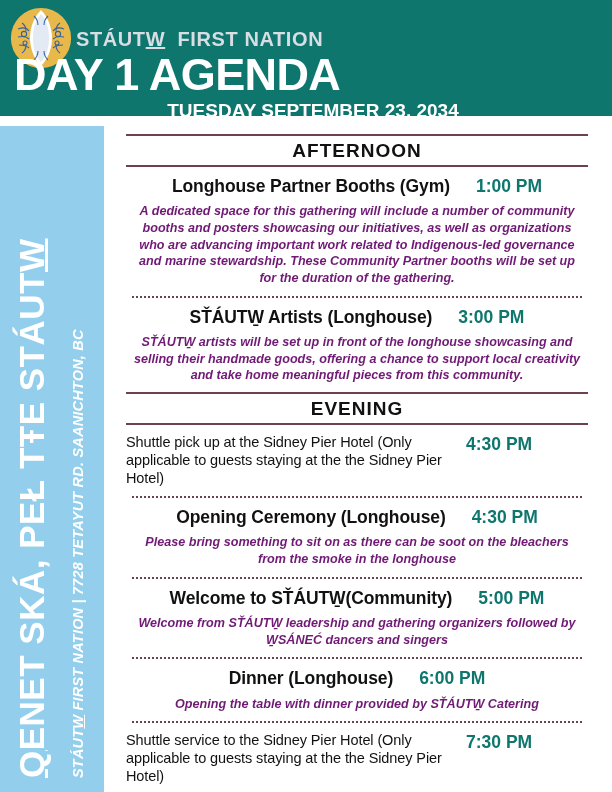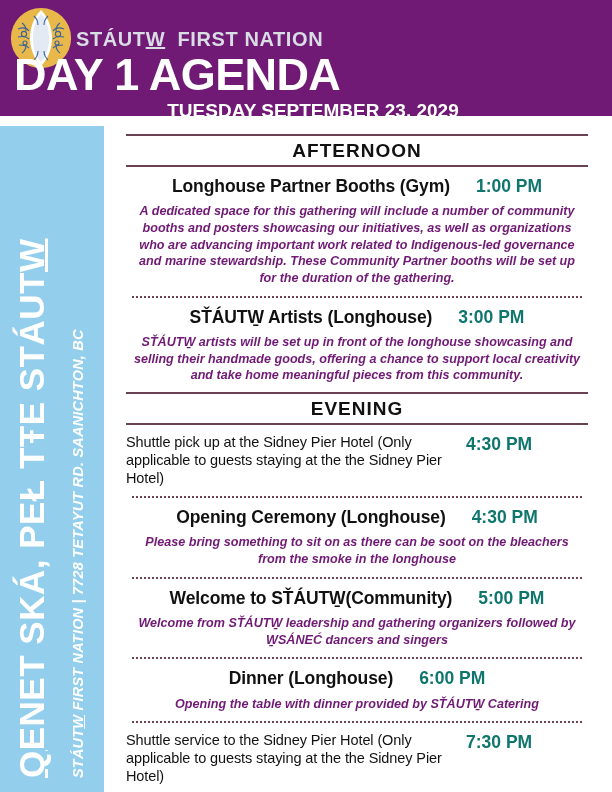--- a/index.html
+++ b/index.html
@@ -14,21 +14,21 @@
     overflow: hidden;
     position: relative;
   }
 
   
   .header {
     position: absolute;
     top: 0; left: 0;
     width: 612px;
     height: 116px;
-    background: #701a75;
+    background: #0f766e;
     overflow: hidden;
     text-decoration: underline;
   }
   .logo {
     position: absolute;
     left: 10px;
     top: 7px;
     width: 62px;
     height: 62px;
   }
@@ -211,21 +211,21 @@
       </g>
       <circle cx="31" cy="31" r="29" fill="none" stroke="#e8b84b" stroke-width="2.2"></circle>
     </svg>
   </div>
 
   <div class="brandline">
     <span>S</span><span>T</span><span>ÁUT</span><span class="udl">W</span>&nbsp;&nbsp;<span class="nat">FIRST NATION</span>
   </div>
 
   <div class="title-main">DAY 1 AGENDA</div>
-  <div class="title-sub">TUESDAY SEPTEMBER 23, 2029</div>
+  <div class="title-sub">TUESDAY SEPTEMBER 23, 2034</div>
 </div>
 
 <div class="sidebar">
   <div class="side-rot side-big">
     <span class="udl">Q</span><span>ENET SKÁ</span><span>, PEŁ TŦE S</span><span>T</span><span>ÁUT</span><span class="udl">W</span>
   </div>
   <div class="side-rot side-small">
     <span>S</span><span>T</span><span>ÁUT</span><span class="udl">W</span><span> FIRST NATION | 7728 TETAYUT RD. SAANICHTON, BC</span>
   </div>
 </div>

